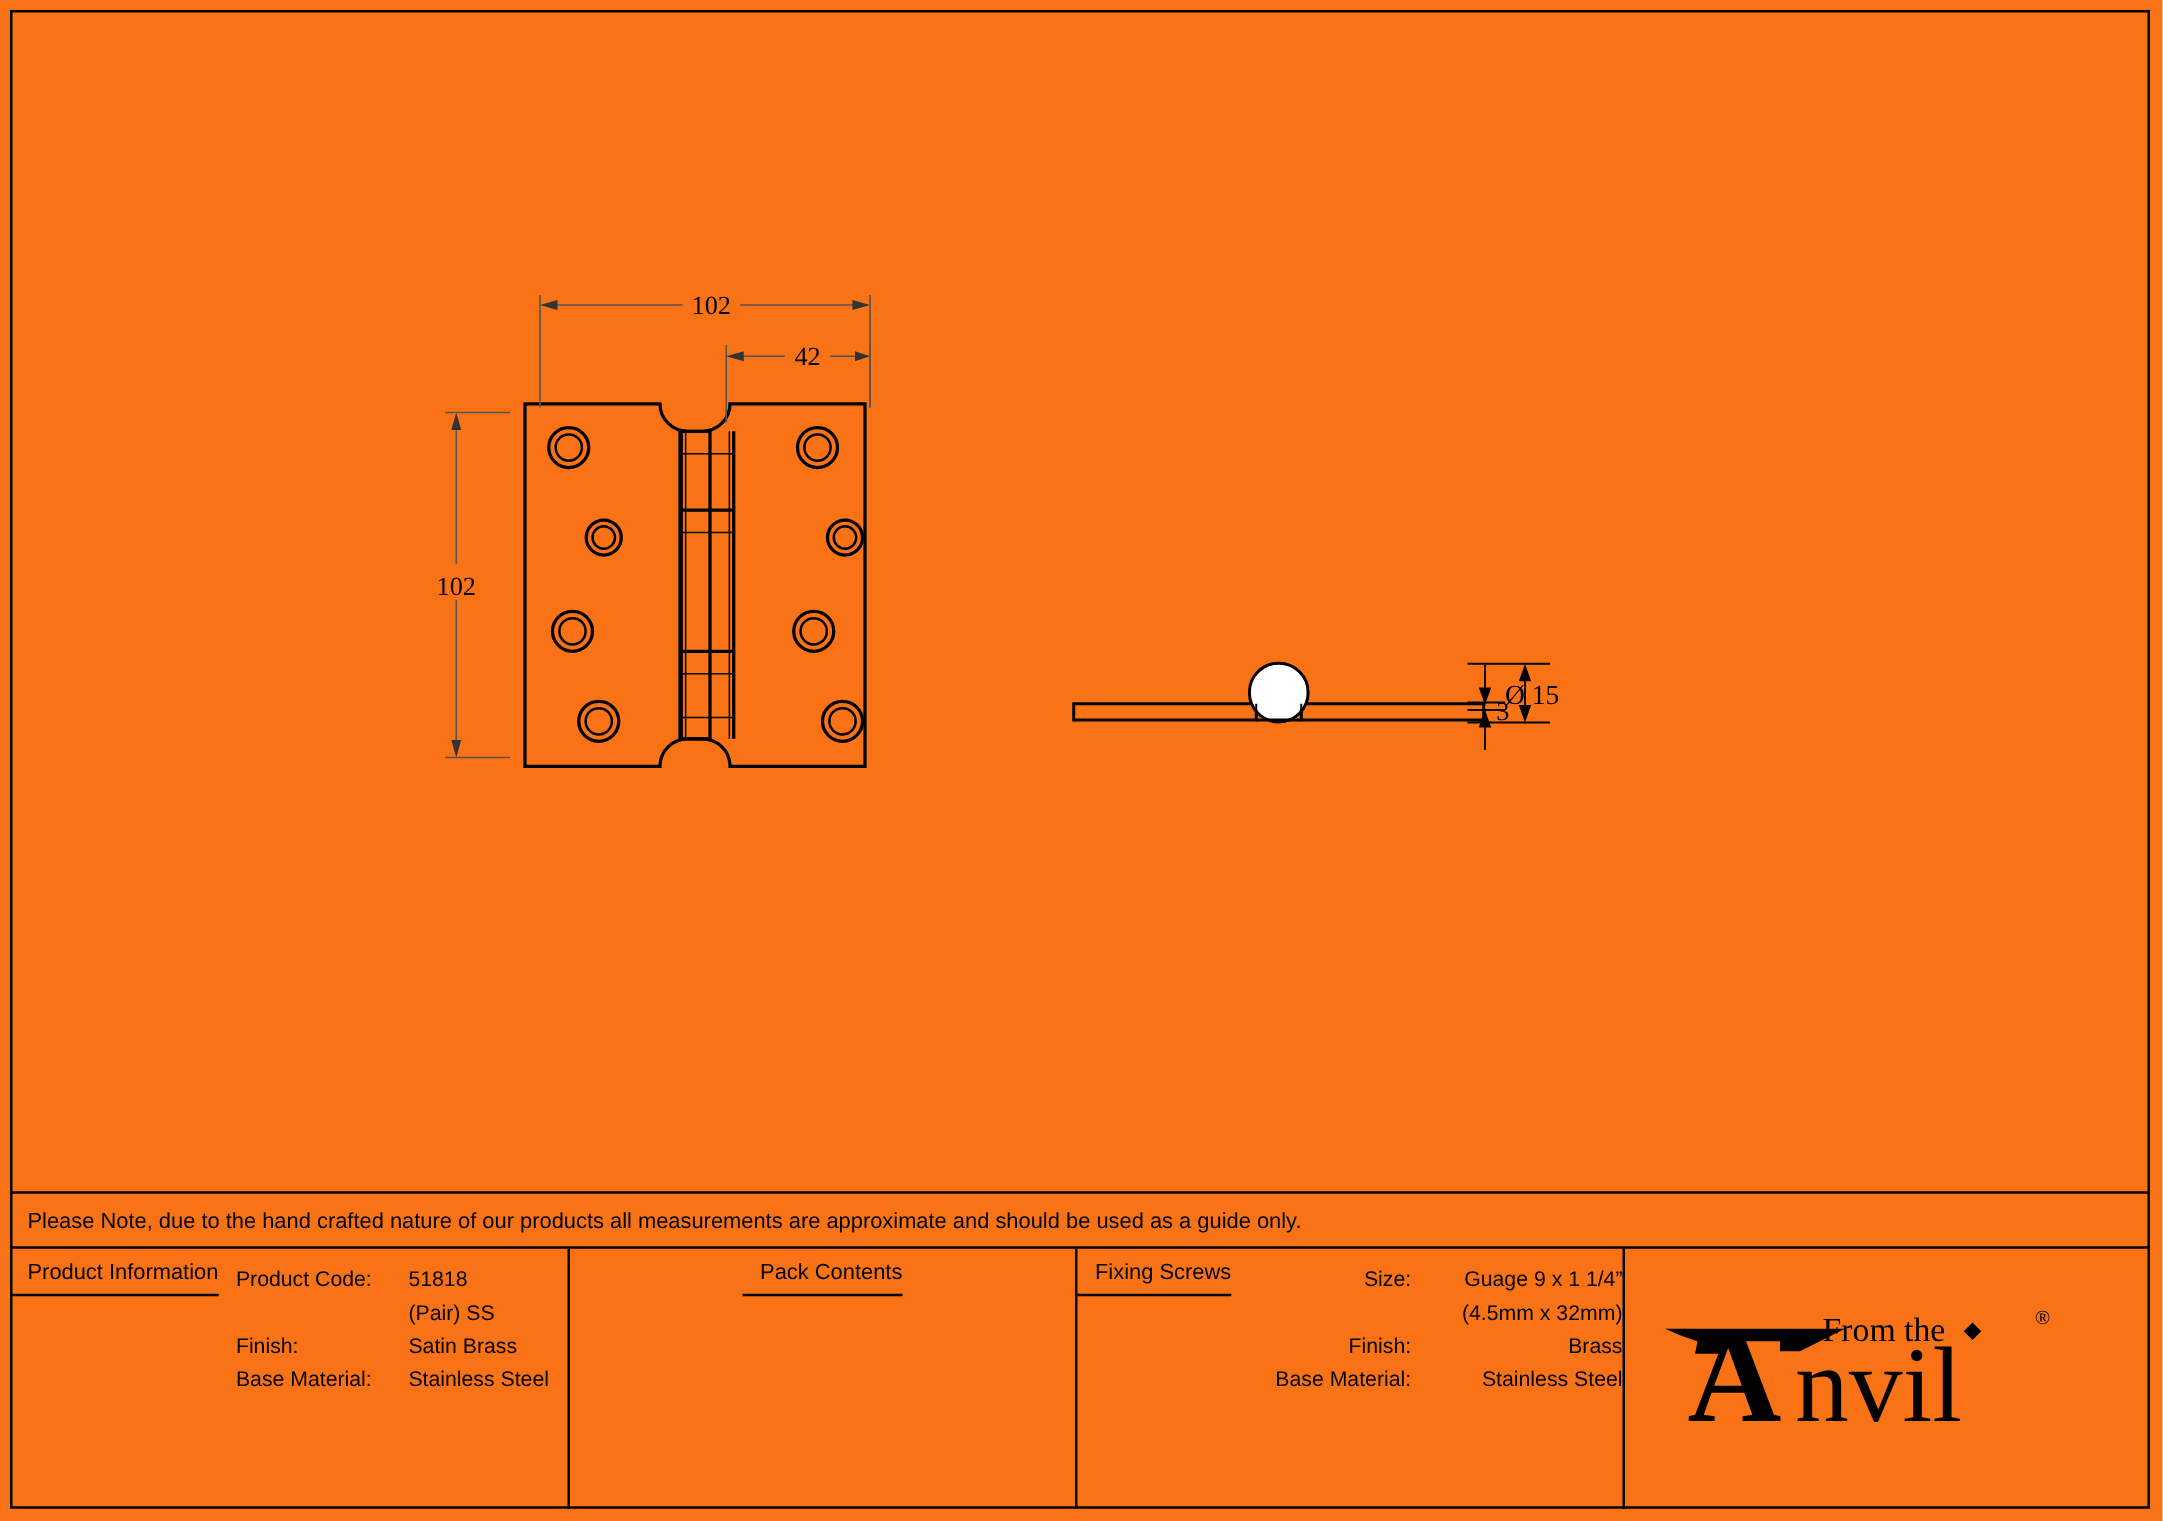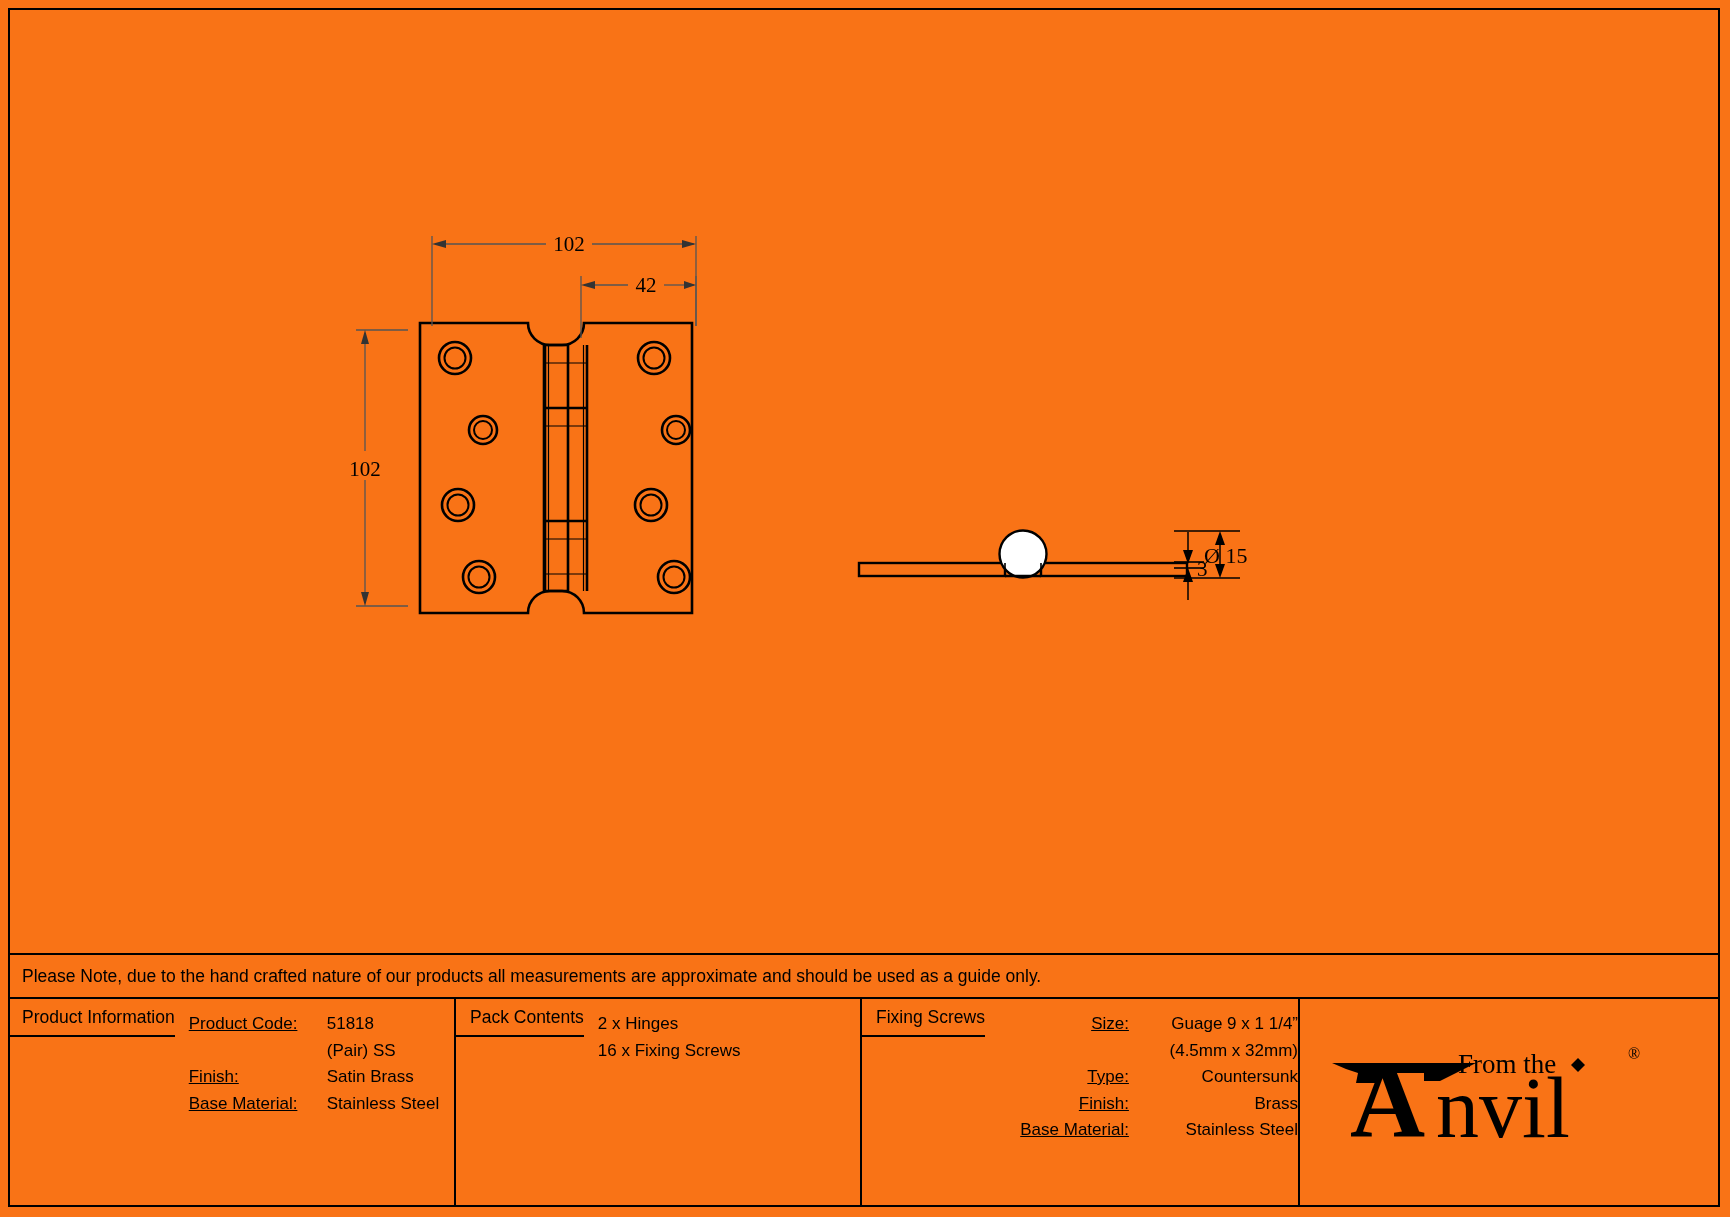--- a/index.html
+++ b/index.html
@@ -88,21 +88,21 @@
   }
   .col-body {
     flex: 1;
     padding: 12px 0 0 14px;
     font-size: 17px;
     line-height: 26.5px;
   }
   .kv {
     display: flex;
   }
-  .kv .k { width: 138px; flex: none; text-decoration: underline; }
+  .kv .k { width: 138px; flex: none; }
   .kv .v { flex: 1; }
   .kv-cont .k { width: 138px; flex: none; }
   .plain-line { display: block; }
 
   .fs-body .kv .k { width: 130px; }
 
   
   .logo-cell {
     flex: 1;
     position: relative;
@@ -298,40 +298,32 @@
             <span class="k">Base Material:</span>
             <span class="v">Stainless Steel</span>
           </div>
         </div>
       </div>
 
       <div class="col col-pc">
         <div class="col-head">
           <span>Pack Contents</span>
         </div>
-        <div class="col-body">
-          <div class="plain-line">2 x Hinges</div>
-          <div class="plain-line">16 x Fixing Screws</div>
-        </div>
       </div>
 
       <div class="col col-fs">
         <div class="col-head">
           <span>Fixing Screws</span>
         </div>
         <div class="col-body fs-body">
           <div class="kv">
             <span class="k">Size:</span>
             <span class="v">Guage 9 x 1 1/4” (4.5mm x 32mm)</span>
           </div>
           <div class="kv">
-            <span class="k">Type:</span>
-            <span class="v">Countersunk</span>
-          </div>
-          <div class="kv">
             <span class="k">Finish:</span>
             <span class="v">Brass</span>
           </div>
           <div class="kv">
             <span class="k">Base Material:</span>
             <span class="v">Stainless Steel</span>
           </div>
         </div>
       </div>
 

